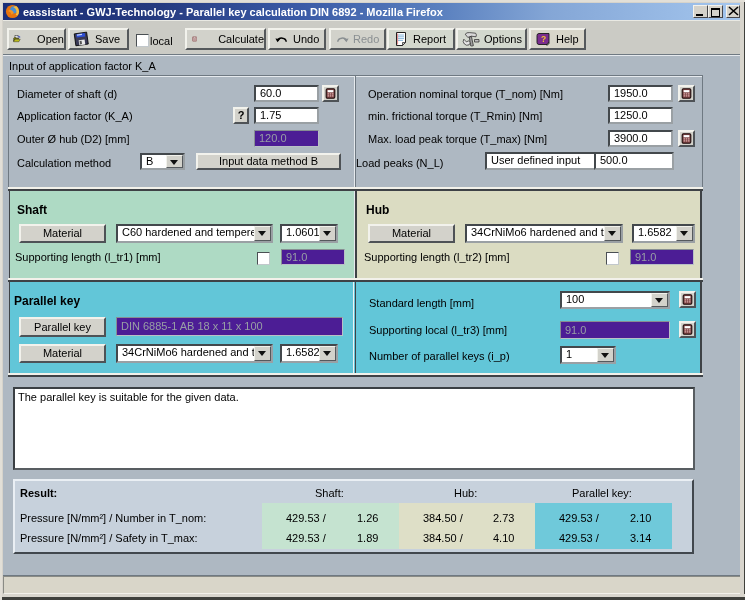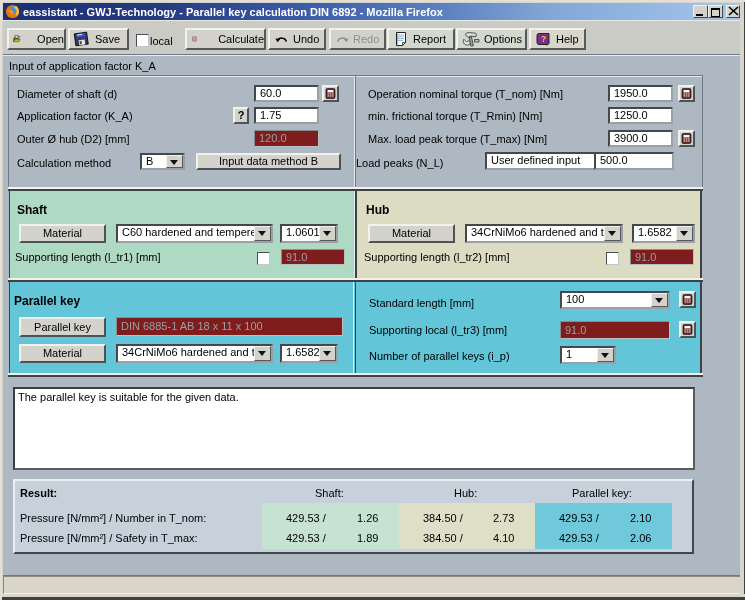--- a/index.html
+++ b/index.html
@@ -1,18 +1,18 @@
 <!DOCTYPE html>
 <html><head><meta charset="utf-8"><style>
 html,body{margin:0;padding:0}
 body{width:745px;height:600px;position:relative;overflow:hidden;background:#D6D3CB;font-family:"Liberation Sans",sans-serif;font-size:11px;color:#000}
 .ab{position:absolute}
 .lb{position:absolute;white-space:nowrap;font-size:11px;line-height:12px}
 .tf{position:absolute;background:#fff;border:2px solid;border-color:#43484c #9aa0a4 #9aa0a4 #43484c;box-sizing:border-box;font-size:11px;line-height:13px;padding:0 0 0 4px;white-space:nowrap}
-.tfd{position:absolute;background:#7f1d1d;border:1px solid;border-color:#878e93 #b9c0c5 #b9c0c5 #878e93;box-sizing:border-box;font-size:11px;line-height:14px;padding:0 0 0 4px;color:#989fa5;white-space:nowrap}
+.tfd{position:absolute;background:#4c1d95;border:1px solid;border-color:#878e93 #b9c0c5 #b9c0c5 #878e93;box-sizing:border-box;font-size:11px;line-height:14px;padding:0 0 0 4px;color:#989fa5;white-space:nowrap}
 .btn{position:absolute;background:#D3D2CB;border:2px solid;border-color:#F2F2EC #4e5256 #4e5256 #F2F2EC;box-sizing:border-box;text-align:center;font-size:11px}
 .cb{position:absolute;background:#fff;border:2px solid;border-color:#43484c #9aa0a4 #9aa0a4 #43484c;box-sizing:border-box;font-size:11px;line-height:13px;padding:0 0 0 4px;white-space:nowrap}
 .arw{position:absolute;right:0;top:0;bottom:0;width:15px;background:#D3D2CB;border:1px solid;border-color:#F2F2EC #55595d #55595d #F2F2EC}
 .arw:after{content:"";position:absolute;left:3px;top:4px;border:4px solid transparent;border-top:5px solid #111;border-bottom:none}
 .ckb{position:absolute;width:11px;height:11px;background:#fff;border:1px solid;border-color:#4a4f53 #c2c8cc #c2c8cc #4a4f53;box-sizing:content-box}
 .calcbtn{position:absolute;width:17px;height:17px;background:#D3D2CB;border:2px solid;border-color:#F2F2EC #4e5256 #4e5256 #F2F2EC;box-sizing:border-box}
 .tbtn{position:absolute;top:28px;height:22px;background:#D2D2CB;border:2px solid;border-color:#F2F2EC #55595c #55595c #F2F2EC;box-sizing:border-box;display:flex;align-items:center;font-size:11px;white-space:nowrap}
 .hl{position:absolute;background:#F2F1EA;height:2px}
 .hd{position:absolute;background:#3E4246;height:2px}
 .wb{position:absolute;width:15px;height:13px;background:#D5D2CA;border:1px solid;border-color:#F4F2EC #46464a #46464a #F4F2EC;box-sizing:border-box}
@@ -295,21 +295,21 @@
 <div class="lb" style="left:357px;top:512px">1.26</div>
 <div class="lb" style="left:286px;top:532px">429.53 /</div>
 <div class="lb" style="left:357px;top:532px">1.89</div>
 <div class="lb" style="left:423px;top:512px">384.50 /</div>
 <div class="lb" style="left:493px;top:512px">2.73</div>
 <div class="lb" style="left:423px;top:532px">384.50 /</div>
 <div class="lb" style="left:493px;top:532px">4.10</div>
 <div class="lb" style="left:559px;top:512px">429.53 /</div>
 <div class="lb" style="left:630px;top:512px">2.10</div>
 <div class="lb" style="left:559px;top:532px">429.53 /</div>
-<div class="lb" style="left:630px;top:532px">2.06</div>
+<div class="lb" style="left:630px;top:532px">3.14</div>
 
 <div class="ab" style="left:3px;top:575px;width:738px;height:1px;background:#6F7982"></div>
 <div class="ab" style="left:3px;top:576px;width:738px;height:18px;background:#D9D6C9;border:1px solid;border-color:#8A8B85 #F2F0EA #F2F0EA #8A8B85;box-sizing:border-box"></div>
 
 <div class="ab" style="left:740px;top:0;width:5px;height:600px;background:#D8D5CD"></div>
 <div class="ab" style="left:744px;top:0;width:1px;height:600px;background:#3F403C"></div>
 <div class="ab" style="left:0;top:594px;width:745px;height:6px;background:#D8D5CD"></div>
 <div class="ab" style="left:0;top:597px;width:745px;height:3px;background:#3F403C"></div>
 <div class="ab" style="left:0;top:0;width:745px;height:2px;background:#E2DFD7"></div>
 <div class="ab" style="left:0;top:0;width:2px;height:600px;background:#E2DFD7"></div>

